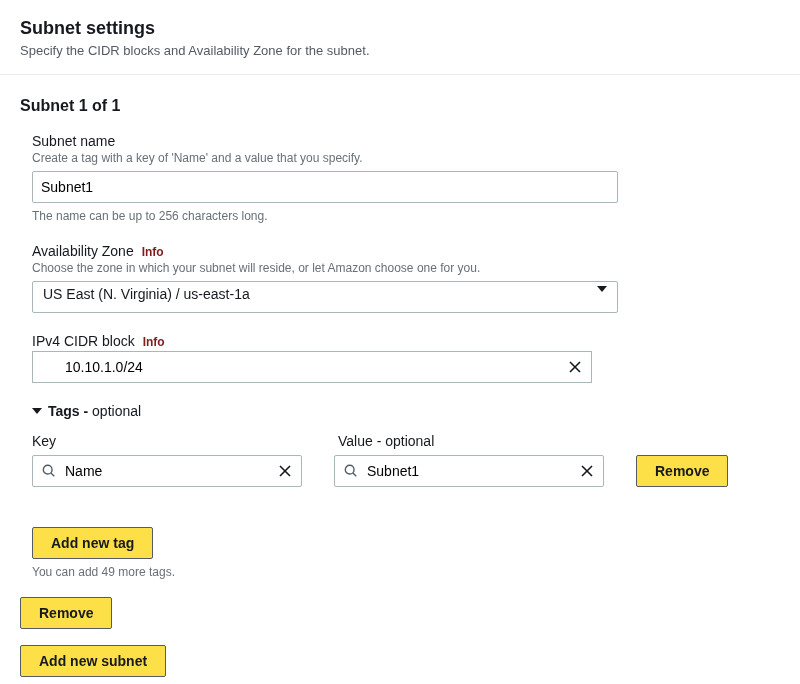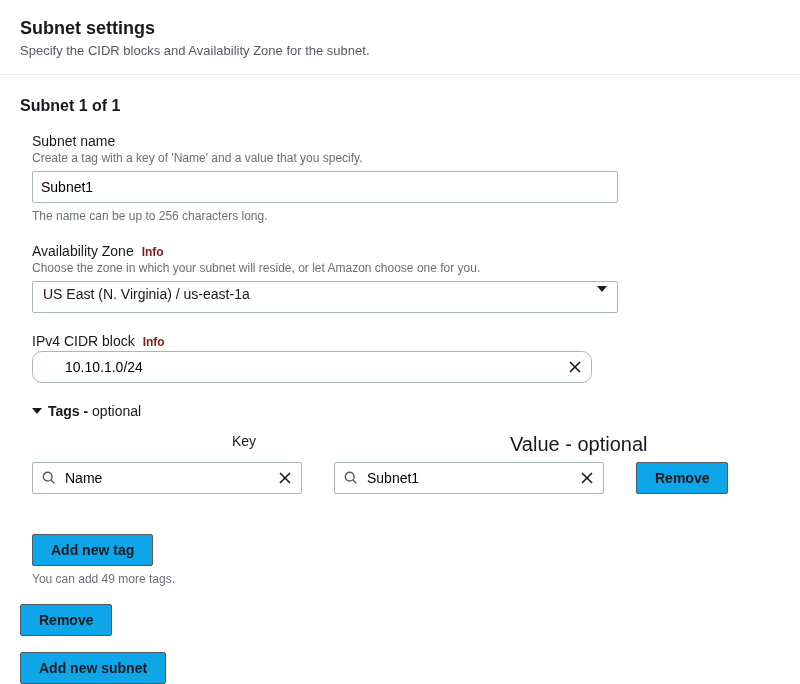--- a/index.html
+++ b/index.html
@@ -75,21 +75,21 @@
       display: flex;
       align-items: flex-start;
       justify-content: space-between;
       cursor: pointer;
       font-size: 14px;
     }
     .search-input {
       width: 560px;
       height: 32px;
       border: 1px solid #aab7b8;
-      border-radius: 10px;
+      border-radius: 0;
       padding: 4px 30px 4px 32px;
       font-size: 14px;
       position: relative;
     }
     .input-with-icons {
       position: relative;
       display: inline-block;
     }
     .input-with-icons .search-icon {
       position: absolute;
@@ -115,27 +115,26 @@
     }
     .tags-header-text {
       font-size: 14px;
       font-weight: 700;
     }
     .optional {
       font-weight: 400;
     }
     .tag-row-labels {
       display: flex;
-      gap: 8px;
+      gap: 36px;
       padding-left: 12px;
       margin-bottom: 6px;
-      justify-content: flex-end;
     }
     .tag-col-key { width: 270px; font-size: 14px; }
-    .tag-col-value { width: 270px; font-size: 20px; }
+    .tag-col-value { width: 270px; font-size: 14px; }
     .tag-row {
       display: flex;
       gap: 32px;
       padding-left: 12px;
       align-items: center;
       margin-bottom: 16px;
     }
     .tag-input-wrapper {
       position: relative;
       width: 270px;
@@ -146,21 +145,21 @@
       border: 1px solid #aab7b8;
       border-radius: 2px;
       padding: 4px 30px 4px 32px;
       font-size: 14px;
     }
     .btn {
       height: 32px;
       padding: 4px 18px;
       border: 1px solid #545b64;
       border-radius: 2px;
-      background: #0ea5e9;
+      background: #fde047;
       font-size: 14px;
       font-weight: 700;
       color: #16191f;
       cursor: pointer;
       display: inline-flex;
       align-items: center;
     }
     .btn-row {
       padding-left: 12px;
       margin-top: 40px;

